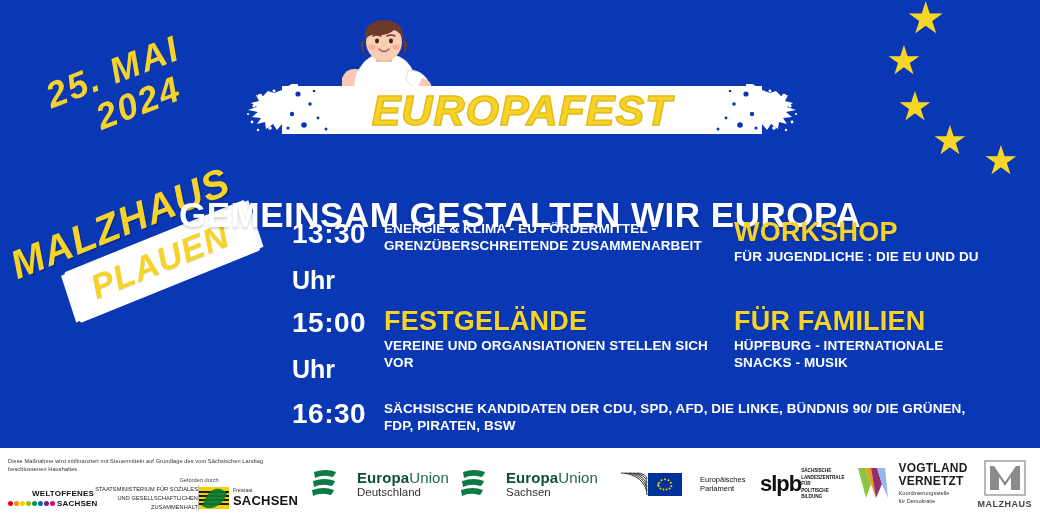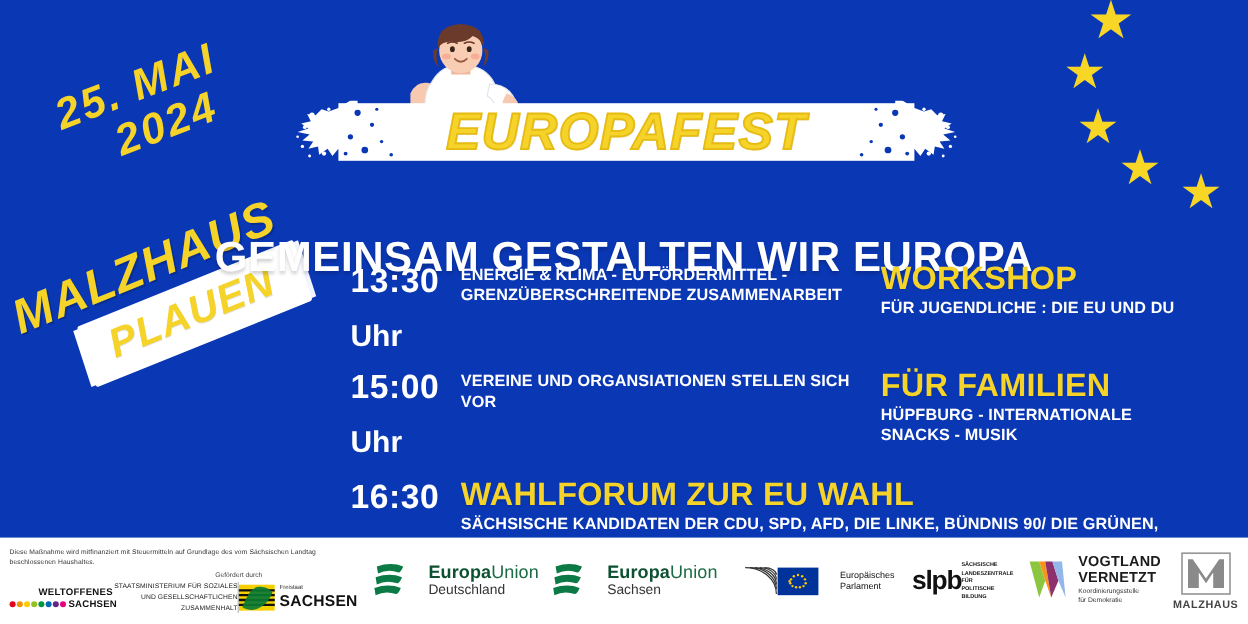--- a/index.html
+++ b/index.html
@@ -419,37 +419,37 @@
       </div>
     </div>
 
     <div class="sched-row">
       <div class="time-col">
         <div class="time-hhmm">15:00</div>
         <div class="time-uhr">Uhr</div>
       </div>
       <div class="cols">
         <div class="col-a">
+          <div class="ev-title">FESTGELÄNDE</div>
           <div class="ev-sub">VEREINE UND ORGANSIATIONEN STELLEN SICH VOR</div>
         </div>
         <div class="col-b">
           <div class="ev-title">FÜR FAMILIEN</div>
           <div class="ev-sub">HÜPFBURG - INTERNATIONALE SNACKS - MUSIK</div>
         </div>
       </div>
     </div>
 
     <div class="sched-row last">
       <div class="time-col">
         <div class="time-hhmm">16:30</div>
         <div class="time-uhr">Uhr</div>
       </div>
       <div class="cols">
         <div class="col-wide">
-          <div class="ev-title">WAHLFORUM ZUR EU WAHL</div>
           <div class="ev-sub">SÄCHSISCHE KANDIDATEN DER CDU, SPD, AFD, DIE LINKE, BÜNDNIS 90/ DIE GRÜNEN, FDP, PIRATEN, BSW</div>
         </div>
       </div>
     </div>
 
   </div>
 
   <div class="footer">
     <div class="footer-inner">
 

